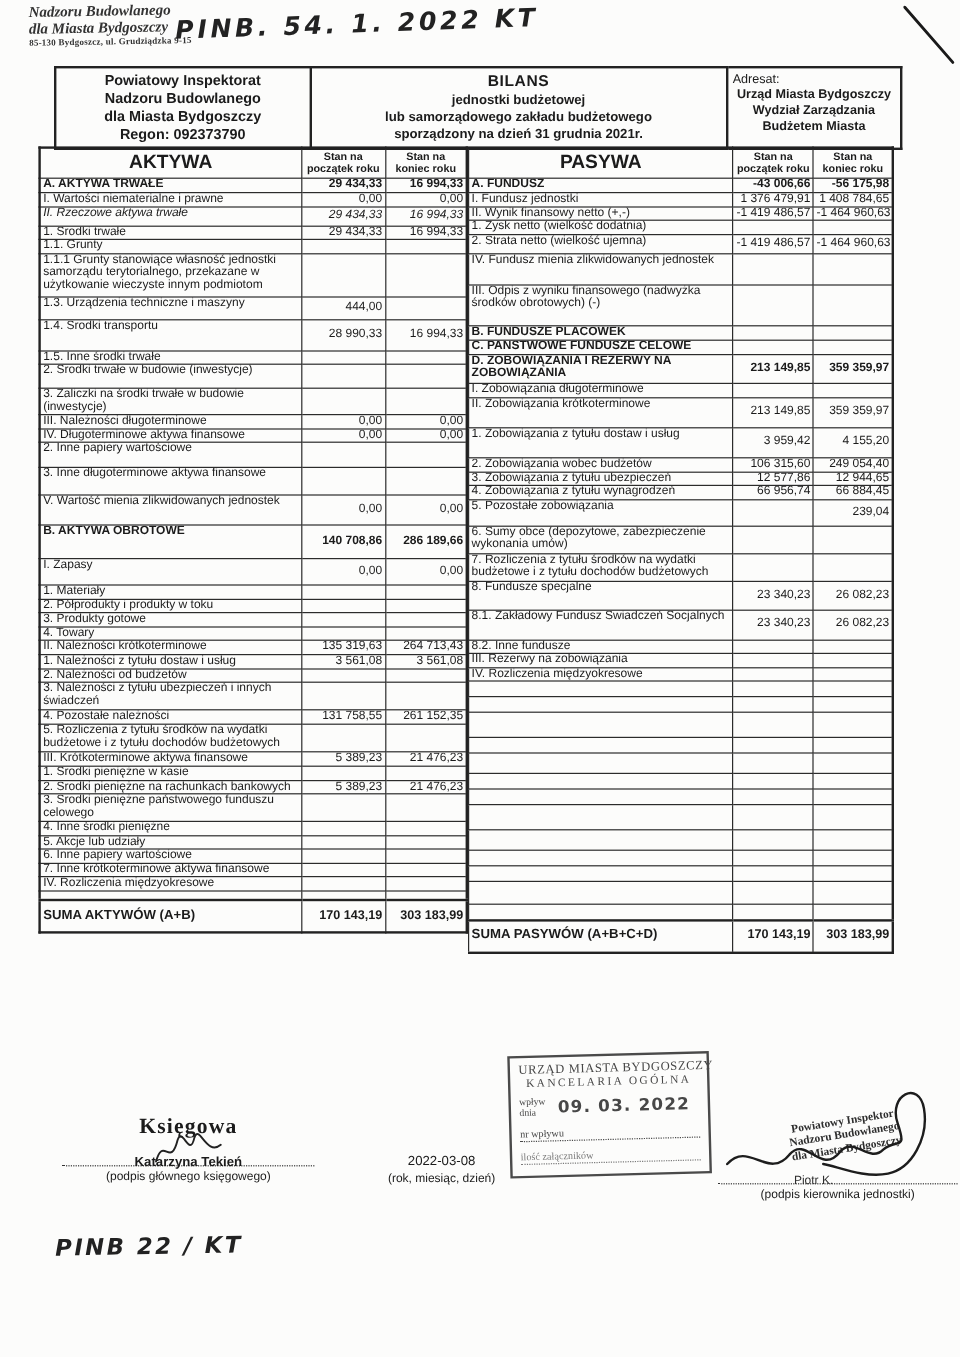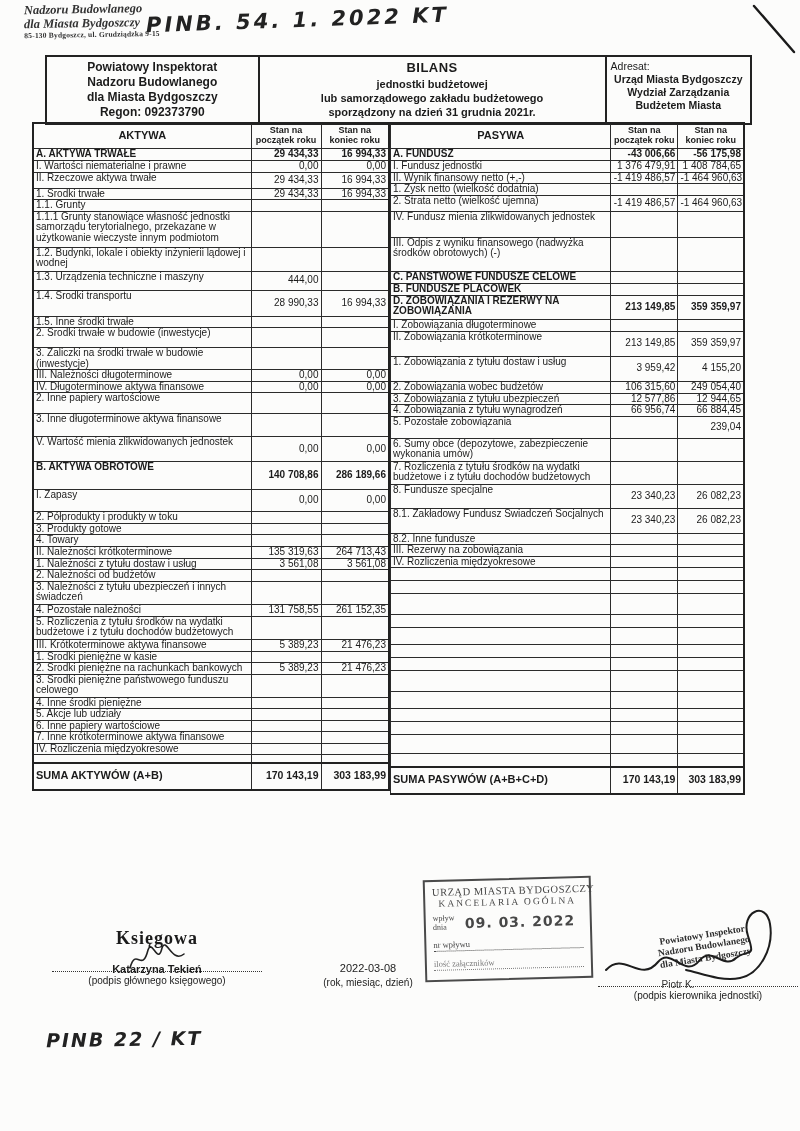--- a/index.html
+++ b/index.html
@@ -26,21 +26,21 @@
   .hdr .addr{width:139px;border-left:none;font-size:10.5px;line-height:1.25;padding:3px 4px;}
   .hdr .addr .lbl{font-weight:normal;}
   .hdr .addr .val{font-weight:bold;text-align:center;}
 
   
   .tables{position:absolute;left:32px;top:122px;display:flex;align-items:flex-start;}
   table.bal{border-collapse:collapse;table-layout:fixed;font-size:10px;line-height:1.05;}
   table.bal th,table.bal td{border:1px solid #2b2b2b;padding:0 2px;overflow:hidden;}
   table.bal{border:2px solid #222;}
   table.bal th{height:24px;font-weight:bold;text-align:center;vertical-align:middle;}
-  table.bal th.side{font-size:11px;}
+  table.bal th.side{font-size:16px;}
   table.bal th.col{font-size:9px;line-height:1.1;}
   td.lbl{vertical-align:top;text-align:left;}
   td.num{vertical-align:middle;text-align:right;padding-right:3px;white-space:nowrap;}
   tr.bold td{font-weight:bold;}
   tr.suma td{font-weight:bold;font-size:10.5px;border-top:2px solid #222;}
   tr.suma td.lbl{vertical-align:middle;font-size:11px;}
   #t-aktywa{width:358px;}
   #t-aktywa .c-lbl{width:218px;} #t-aktywa .c-v1{width:70px;} #t-aktywa .c-v2{width:68px;}
   #t-pasywa{width:355px;border-left:none;}
   #t-pasywa .c-lbl{width:220px;} #t-pasywa .c-v1{width:67px;} #t-pasywa .c-v2{width:66px;}
@@ -130,42 +130,37 @@
           <tr class="bold" style="height: 12px;">
             <td class="lbl">A. AKTYWA TRWAŁE</td>
             <td class="num">29 434,33</td>
             <td class="num">16 994,33</td>
           </tr>
           <tr style="height: 11px;">
             <td class="lbl">I. Wartości niematerialne i prawne</td>
             <td class="num">0,00</td>
             <td class="num">0,00</td>
           </tr>
-          <tr style="height: 16px;">
+          <tr style="height: 16px; font-style: italic;">
             <td class="lbl">II. Rzeczowe aktywa trwałe</td>
             <td class="num">29 434,33</td>
             <td class="num">16 994,33</td>
           </tr>
           <tr style="height: 11px;">
             <td class="lbl">1. Środki trwałe</td>
             <td class="num">29 434,33</td>
             <td class="num">16 994,33</td>
           </tr>
           <tr style="height: 11px;">
             <td class="lbl">1.1. Grunty</td>
             <td class="num"></td>
             <td class="num"></td>
           </tr>
           <tr style="height: 36px;">
             <td class="lbl">1.1.1 Grunty stanowiące własność jednostki samorządu terytorialnego, przekazane w użytkowanie wieczyste innym podmiotom</td>
-            <td class="num"></td>
-            <td class="num"></td>
-          </tr>
-          <tr style="height: 24px;">
-            <td class="lbl">1.2. Budynki, lokale i obiekty inżynierii lądowej i wodnej</td>
             <td class="num"></td>
             <td class="num"></td>
           </tr>
           <tr style="height: 19px;">
             <td class="lbl">1.3. Urządzenia techniczne i maszyny</td>
             <td class="num">444,00</td>
             <td class="num"></td>
           </tr>
           <tr style="height: 26px;">
             <td class="lbl">1.4. Środki transportu</td>
@@ -214,20 +209,25 @@
           </tr>
           <tr class="bold" style="height: 28px;">
             <td class="lbl">B. AKTYWA OBROTOWE</td>
             <td class="num">140 708,86</td>
             <td class="num">286 189,66</td>
           </tr>
           <tr style="height: 22px; padding-left: 28px;">
             <td class="lbl">I. Zapasy</td>
             <td class="num">0,00</td>
             <td class="num">0,00</td>
+          </tr>
+          <tr style="height: 11px;">
+            <td class="lbl">1. Materiały</td>
+            <td class="num"></td>
+            <td class="num"></td>
           </tr>
           <tr style="height: 11px;">
             <td class="lbl">2. Półprodukty i produkty w toku</td>
             <td class="num"></td>
             <td class="num"></td>
           </tr>
           <tr style="height: 11px;">
             <td class="lbl">3. Produkty gotowe</td>
             <td class="num"></td>
             <td class="num"></td>
@@ -368,26 +368,26 @@
             <td class="lbl">IV. Fundusz mienia zlikwidowanych jednostek</td>
             <td class="num"></td>
             <td class="num"></td>
           </tr>
           <tr style="height: 34px;">
             <td class="lbl">III. Odpis z wyniku finansowego (nadwyżka środków obrotowych) (-)</td>
             <td class="num"></td>
             <td class="num"></td>
           </tr>
           <tr class="bold" style="height: 12px;">
+            <td class="lbl">B. FUNDUSZE PLACÓWEK</td>
+            <td class="num"></td>
+            <td class="num"></td>
+          </tr>
+          <tr class="bold" style="height: 12px;">
             <td class="lbl">C. PAŃSTWOWE FUNDUSZE CELOWE</td>
-            <td class="num"></td>
-            <td class="num"></td>
-          </tr>
-          <tr class="bold" style="height: 12px;">
-            <td class="lbl">B. FUNDUSZE PLACÓWEK</td>
             <td class="num"></td>
             <td class="num"></td>
           </tr>
           <tr class="bold" style="height: 24px;">
             <td class="lbl">D. ZOBOWIĄZANIA I REZERWY NA ZOBOWIĄZANIA</td>
             <td class="num">213 149,85</td>
             <td class="num">359 359,97</td>
           </tr>
           <tr style="height: 12px;">
             <td class="lbl">I. Zobowiązania długoterminowe</td>

